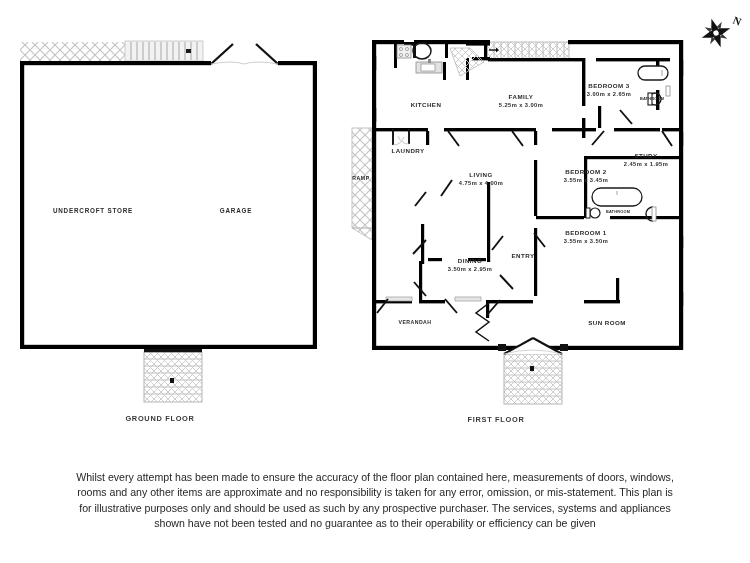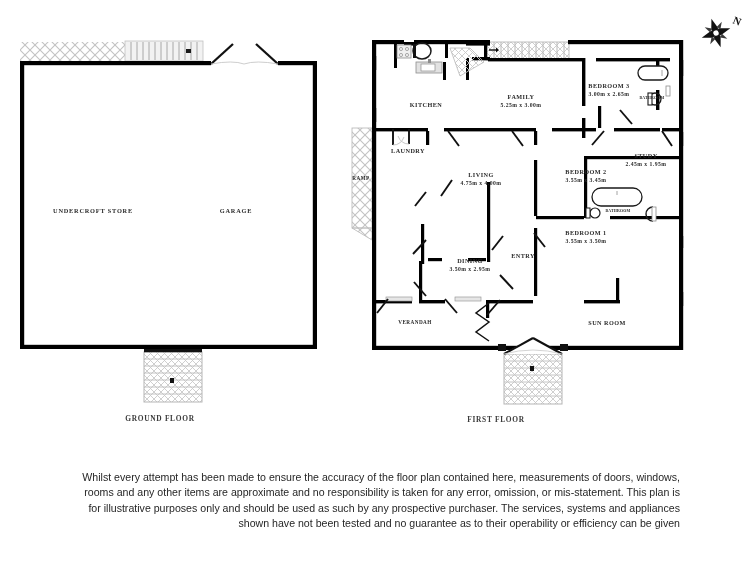--- a/index.html
+++ b/index.html
@@ -2,30 +2,30 @@
 <html><head>
 <meta charset="utf-8">
 <title>Floor Plan</title>
 <style>
   html,body{margin:0;padding:0;background:#ffffff;}
   body{width:750px;height:563px;position:relative;overflow:hidden;
        font-family:"Liberation Sans","DejaVu Sans",sans-serif;color:#1a1a1a;}
   #plan-root{position:absolute;left:0;top:0;width:750px;height:563px;}
   .svg-layer{position:absolute;left:0;top:0;width:750px;height:563px;}
   .lbl{position:absolute;white-space:nowrap;text-align:center;
-       transform:translateX(-50%);letter-spacing:.45px;color:#2b2b2b;font-family:Liberation Serif, serif;}
+       transform:translateX(-50%);letter-spacing:.45px;color:#2b2b2b;}
   .room-name{font-size:6.2px;font-weight:700;}
   .room-dim{font-size:5.7px;font-weight:700;}
   .room-name-sm{font-size:5.2px;font-weight:700;}
   .floor-title{font-size:7.4px;font-weight:700;letter-spacing:.7px;color:#3a3a3a;}
   .big-room{font-size:6.3px;font-weight:700;letter-spacing:.8px;color:#2b2b2b;}
   .tiny{font-size:3.9px;font-weight:700;letter-spacing:.2px;}
   .ramp-lbl{font-size:5.2px;font-weight:700;letter-spacing:.5px;}
   #disclaimer{position:absolute;left:50%;transform:translateX(-50%);
-      top:470px;width:610px;text-align:right;font-size:10.6px;line-height:15.3px;
+      top:470px;width:610px;text-align:center;font-size:10.6px;line-height:15.3px;
       color:#262626;font-family:"Liberation Sans","DejaVu Sans",sans-serif;}
   #compass{position:absolute;left:694px;top:6px;width:52px;height:50px;}
 </style>
 </head>
 <body>
 
 <div id="plan-root">
 
   <svg class="svg-layer" viewBox="0 0 750 563">
     <defs>

